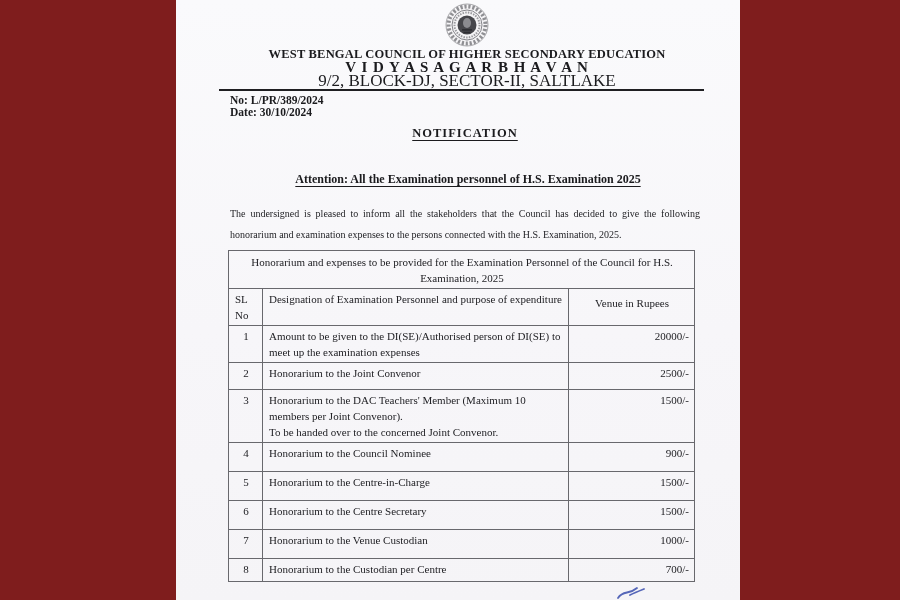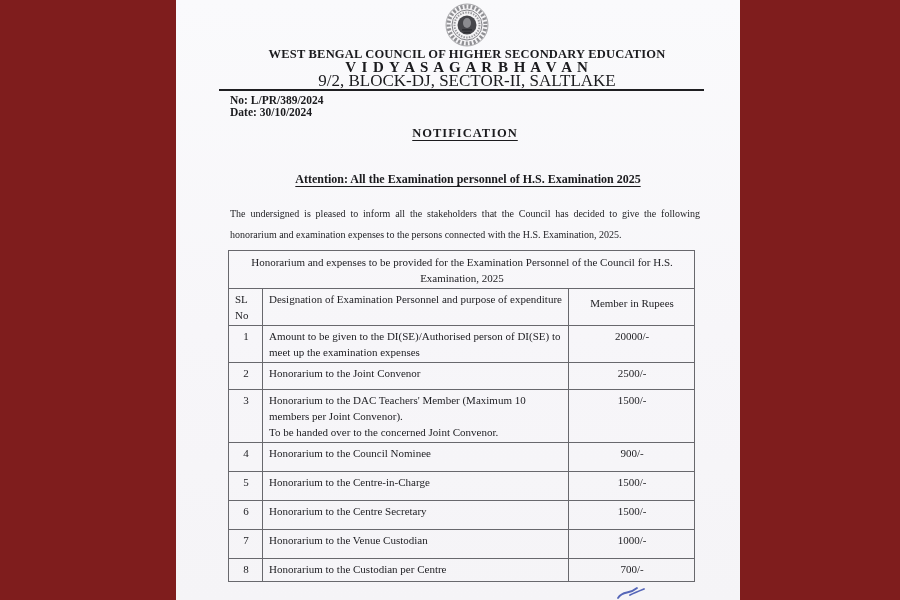--- a/index.html
+++ b/index.html
@@ -80,21 +80,21 @@
   }
   col.c-sl   { width: 34px; }
   col.c-des  { width: 306px; }
   col.c-amt  { width: 126px; }
 
   tr.caption-row td { text-align: center; height: 32px; padding-top: 3px; }
   tr.head-row  th   { text-align: left;  height: 30px; margin-top: 9px; }
   tr.head-row  th.amt-h { text-align: center; padding-top: 6px; }
 
   td.sl  { text-align: center; }
-  td.amt { text-align: center; }
+  td.amt { text-align: right; }
   td.des { white-space: pre-line; }
 
   tr.r1 td { height: 29px; }
   tr.r2 td { height: 27px; }
   tr.r3 td { height: 44px; }
   tr.r4 td { height: 29px; }
   tr.r5 td { height: 29px; }
   tr.r6 td { height: 29px; }
   tr.r7 td { height: 29px; }
   tr.r8 td { height: 23px; }
@@ -143,21 +143,21 @@
           <col class="c-des">
           <col class="c-amt">
         </colgroup>
       <tbody>
         <tr class="caption-row">
           <td colspan="3">Honorarium and expenses to be provided for the Examination Personnel of the Council for H.S. Examination, 2025</td>
         </tr>
         <tr class="head-row">
           <th>SL No</th>
           <th>Designation of Examination Personnel and purpose of expenditure</th>
-          <th class="amt-h">Member in Rupees</th>
+          <th class="amt-h">Venue in Rupees</th>
         </tr>
         <tr class="r1">
           <td class="sl">1</td>
           <td class="des">Amount to be given to the DI(SE)/Authorised person of DI(SE) to meet up the examination expenses</td>
           <td class="amt">20000/-</td>
         </tr>
         <tr class="r2">
           <td class="sl">2</td>
           <td class="des">Honorarium to the Joint Convenor</td>
           <td class="amt">2500/-</td>

